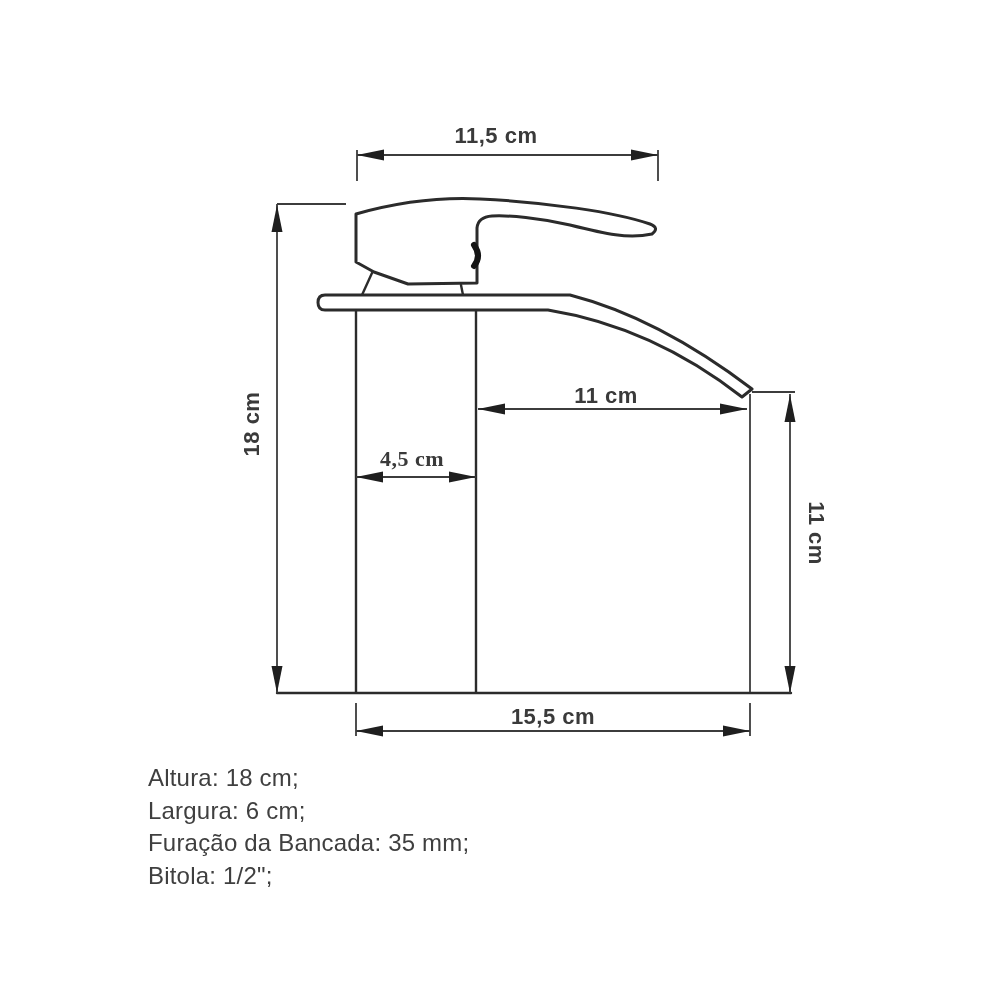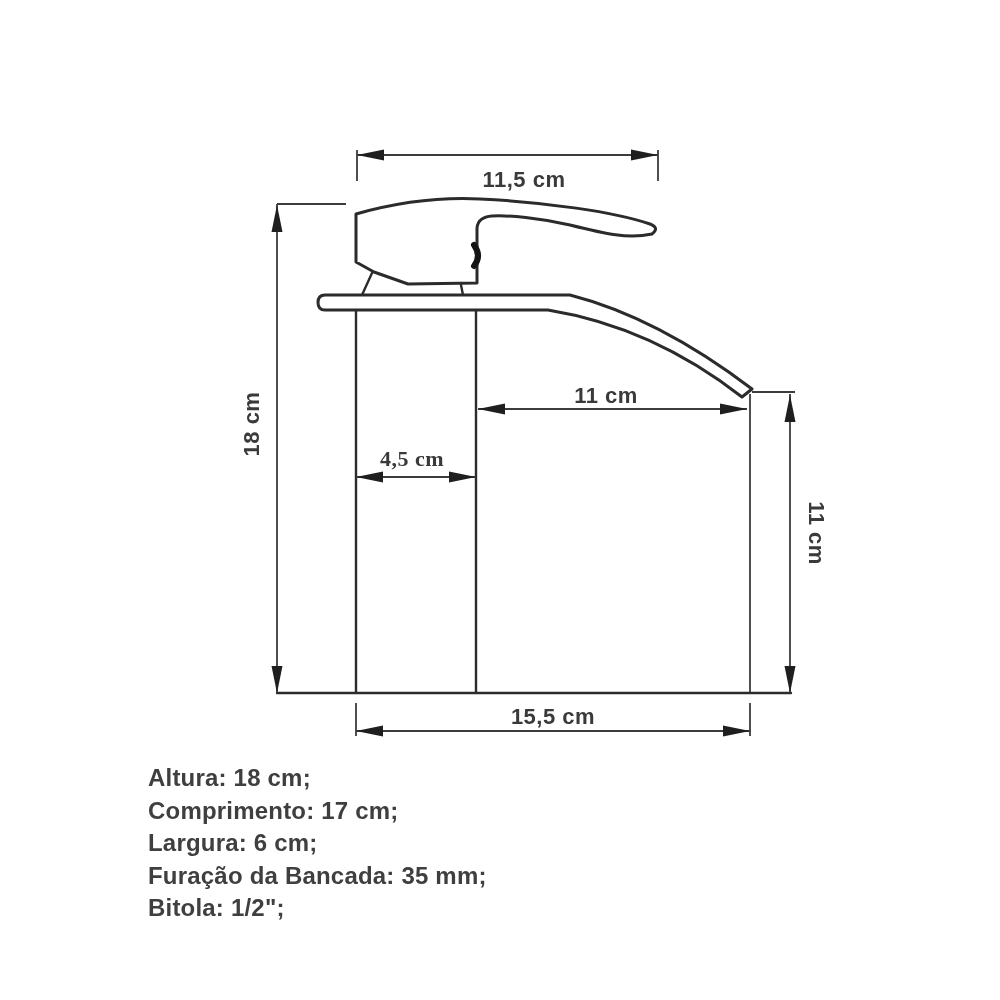--- a/index.html
+++ b/index.html
@@ -27,21 +27,21 @@
   .dim-label{
     position:absolute;
     transform:translate(-50%,-50%);
     font-size:22px;font-weight:700;color:var(--label-text);
     white-space:nowrap;letter-spacing:0.5px;
   }
   .dim-label.rot-ccw{transform:translate(-50%,-50%) rotate(-90deg);}
   .dim-label.rot-cw{transform:translate(-50%,-50%) rotate(90deg);}
   #spec-block{
     position:absolute;left:148px;top:762px;
-    font-size:24px;font-weight:700;color:var(--spec-text);
+    font-size:24px;font-weight:400;color:var(--spec-text);
     line-height:32.5px;white-space:nowrap;letter-spacing:0.2px;
   }
 </style>
 </head>
 <body>
 
 <div id="stage">
 
   <svg id="drawing" viewBox="0 0 1000 1000" xmlns="http://www.w3.org/2000/svg">
 
@@ -113,33 +113,32 @@
       <polygon class="arrow" points="790,693 784.5,666 795.5,666"></polygon>
     </g>
 
     <g>
       <path class="dim-stroke" d="M356,703 L356,736 M750,703 L750,736 M356,731 L750,731"></path>
       <polygon class="arrow" points="356,731 383,725.5 383,736.5"></polygon>
       <polygon class="arrow" points="750,731 723,725.5 723,736.5"></polygon>
     </g>
   </svg>
 
-  <div class="dim-label" style="left:524px;top:136px;margin-top:44px;">11,5 cm</div>
+  <div class="dim-label" style="left:496px;top:136px;">11,5 cm</div>
 
   <div class="dim-label rot-ccw" style="left:252px;top:424px;">18 cm</div>
 
   <div class="dim-label" style="left:412px;top:459px;font-family:Liberation Serif, serif;">4,5 cm</div>
 
   <div class="dim-label" style="left:606px;top:396px;">11 cm</div>
 
   <div class="dim-label rot-cw" style="left:816px;top:533px;">11 cm</div>
 
   <div class="dim-label" style="left:553px;top:717px;">15,5 cm</div>
 
   <div id="spec-block">
     <div>Altura: 18 cm;</div>
-    <div>Comprimento: 17 cm;</div>
     <div>Largura: 6 cm;</div>
     <div>Furação da Bancada: 35 mm;</div>
     <div>Bitola: 1/2";</div>
   </div>
 
 </div>
 
 </body></html>

